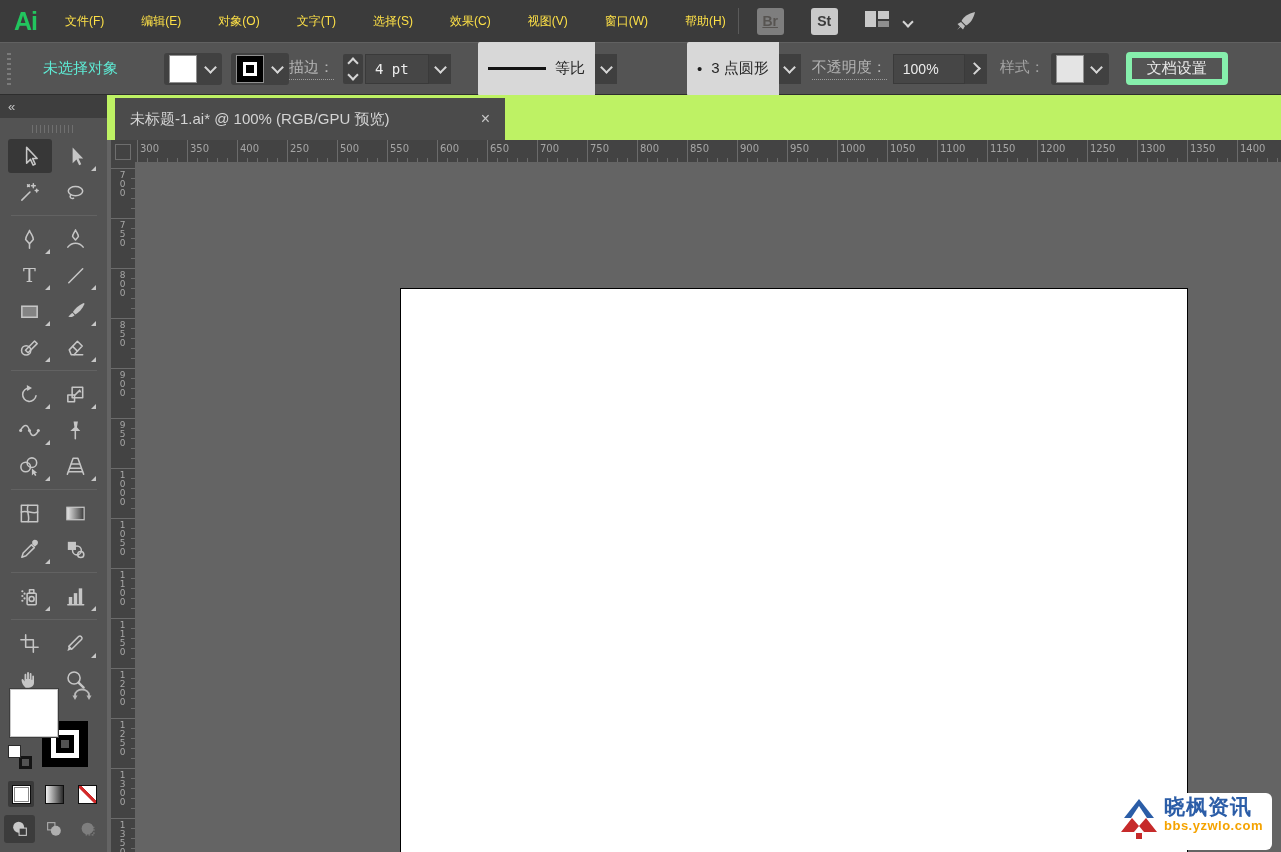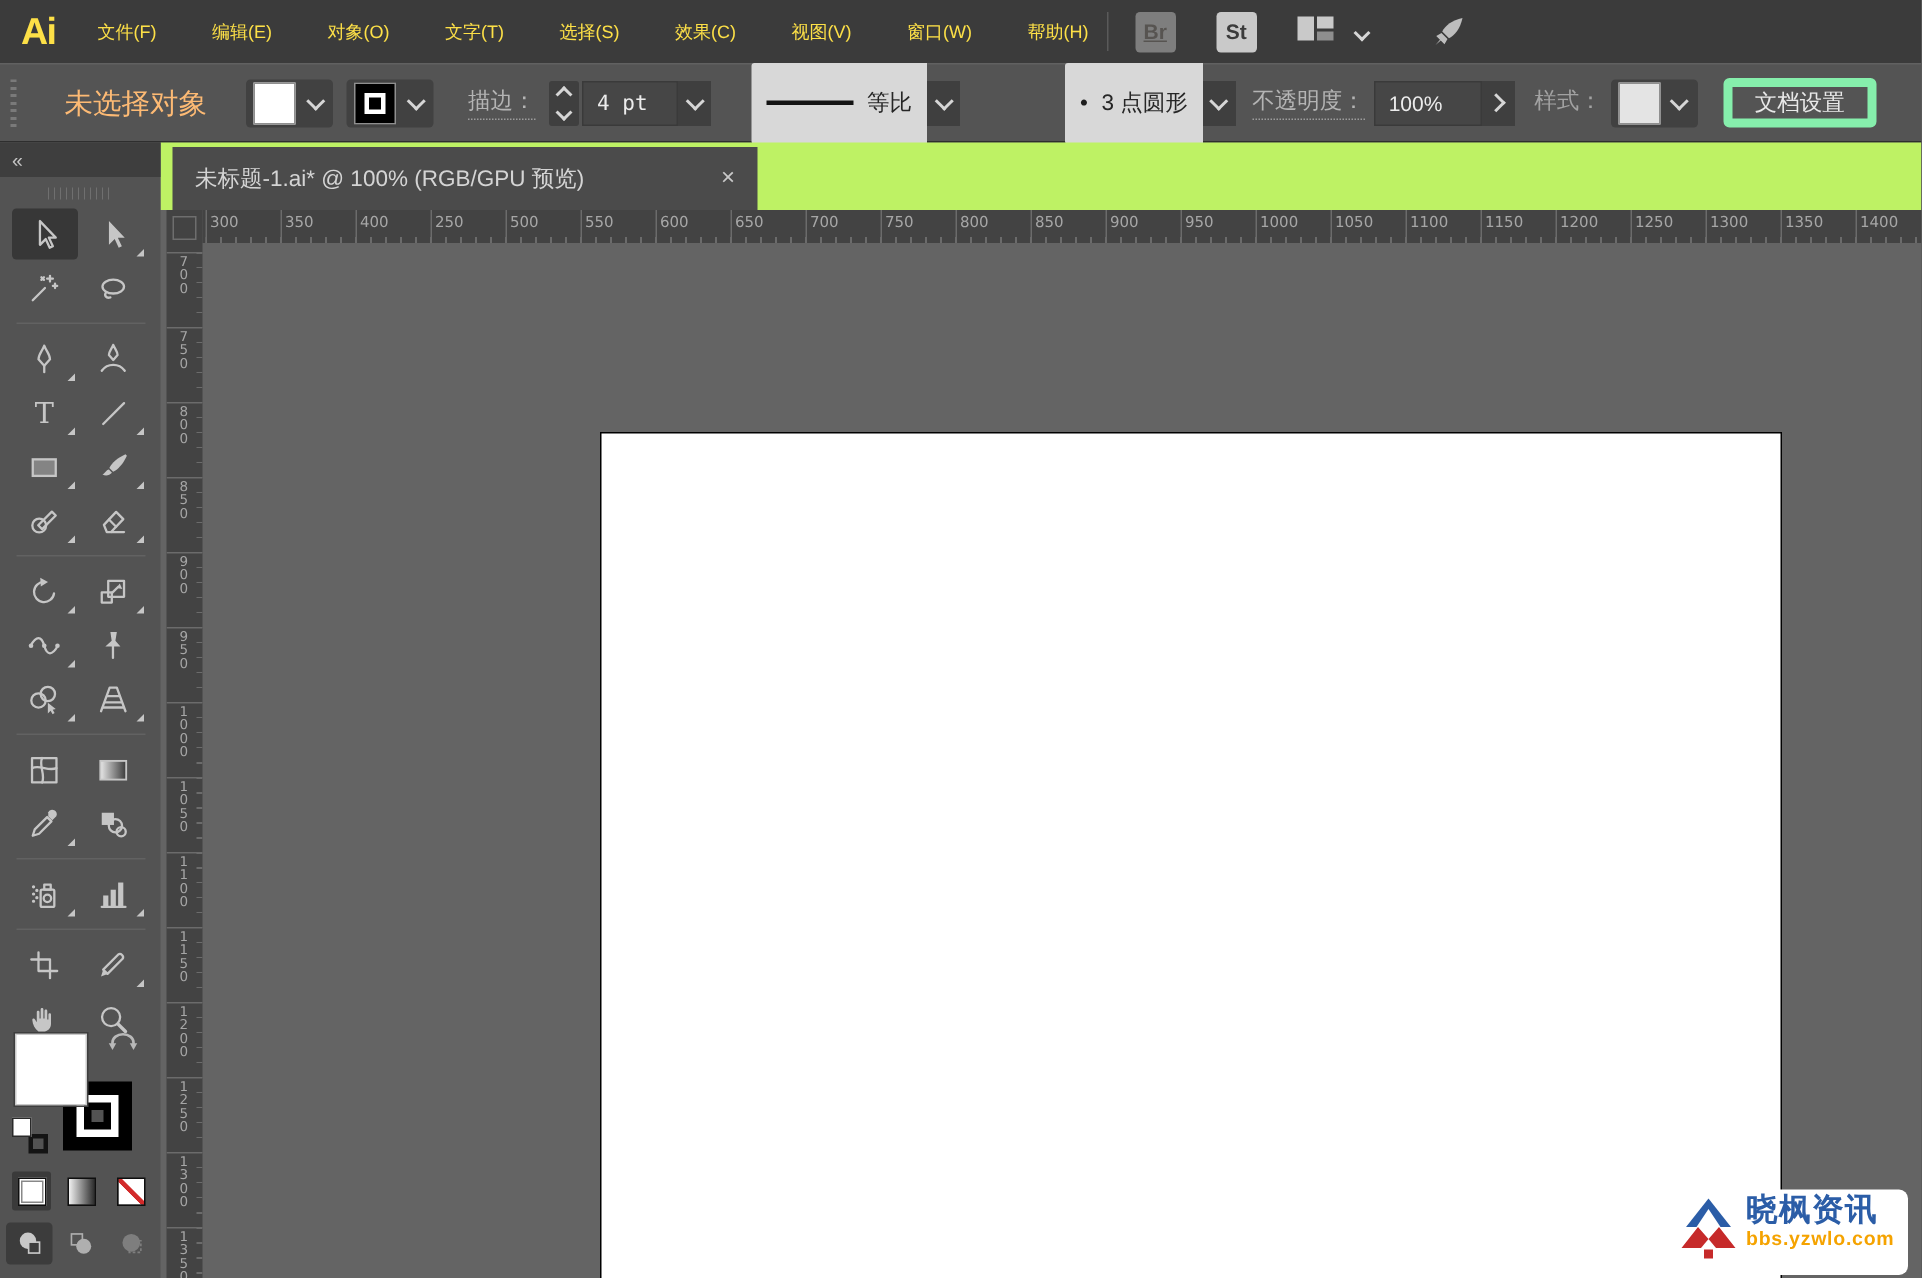--- a/index.html
+++ b/index.html
@@ -1,21 +1,21 @@
 <!DOCTYPE html>
 <html><head>
 <meta charset="utf-8">
 <style>
   html,body{margin:0;padding:0;background:#222;}
   .app{position:relative;width:1281px;height:852px;overflow:hidden;background:#646464;
        font-family:"Liberation Sans","DejaVu Sans",sans-serif;-webkit-font-smoothing:antialiased;}
 
   
   .menubar{position:absolute;left:0;top:0;right:0;height:42px;background:#3B3B3B;display:flex;align-items:center;}
-  .logo{color:#fde047;font-weight:bold;font-size:25px;margin:0 28px 0 14px;letter-spacing:-1px;}
+  .logo{color:#22c55e;font-weight:bold;font-size:25px;margin:0 28px 0 14px;letter-spacing:-1px;}
   .menu-items{display:flex;gap:37px;}
   .menu-item{color:#fde047;font-size:12px;cursor:default;}
   .mb-div{width:1px;height:26px;background:#5A5A5A;margin-left:12px;}
   .sq-btn{width:27px;height:27px;border-radius:3px;display:flex;align-items:center;justify-content:center;
           font-weight:bold;font-size:14px;}
   .br-btn{background:#7E7E7E;color:#575451;margin-left:18px;text-decoration:underline;}
   .st-btn{background:#C9C9C9;color:#3B3B3B;margin-left:27px;}
   .ws-wrap{display:flex;align-items:center;margin-left:26px;gap:8px;}
   .rocket{margin-left:36px;display:flex;}
 
@@ -26,27 +26,27 @@
   .chev.small::after{margin-top:5px;width:6px;height:6px;}
   .chev-right{width:22px;height:30px;background:#3F3F3F;display:flex;align-items:center;justify-content:center;}
   .chev-right::after{content:'';width:7px;height:7px;border-right:2px solid #D6D6D6;border-top:2px solid #D6D6D6;
                transform:rotate(45deg);margin-right:3px;}
 
   
   .controlbar{position:absolute;left:0;top:42px;right:0;height:53px;background:#545454;box-sizing:border-box;
               border-top:1px solid #616161;border-bottom:1px solid #2E2E2E;display:flex;align-items:center;}
   .cb-drag{width:4px;height:32px;margin-left:7px;
            background:repeating-linear-gradient(to bottom,#7A7A7A 0 2px,transparent 2px 5px);}
-  .cb-status{color:#fdba74;font-size:19px;margin-left:32px;width:112px;}
+  .cb-status{color:#5eead4;font-size:15px;margin-left:32px;width:112px;}
   .swatch-group{display:flex;align-items:center;background:#414141;border-radius:3px;height:32px;padding:0 2px;margin-left:9px;}
   .fill-swatch{width:26px;height:26px;background:#FFFFFF;border:1px solid #8F8F8F;margin:0 3px;}
   .stroke-swatch{width:26px;height:26px;background:#000;border:1px solid #8F8F8F;margin:0 3px;position:relative;}
   .stroke-swatch::before{content:'';position:absolute;inset:6px;border:3px solid #fff;background:#000;}
   .cb-label{color:#B4B4B4;font-size:15px;border-bottom:1px dotted #9C9C9C;padding-bottom:2px;white-space:nowrap;}
-  .lbl-stroke{margin-left:23px;}
+  .lbl-stroke{}
   .spinner{width:20px;height:30px;background:#3F3F3F;border-radius:2px;margin-left:9px;display:flex;flex-direction:column;
            align-items:center;justify-content:center;gap:4px;}
   .spin-up,.spin-dn{width:6px;height:6px;border-right:2px solid #D6D6D6;border-bottom:2px solid #D6D6D6;}
   .spin-up{transform:rotate(-135deg);} .spin-dn{transform:rotate(45deg);}
   .field{height:30px;box-sizing:border-box;background:#464646;border:1px solid #3A3A3A;color:#ECECEC;font-size:14px;
          display:flex;align-items:center;padding:0 9px;font-family:"DejaVu Sans Mono","Liberation Mono",monospace;}
   .f-stroke{width:64px;margin-left:2px;}
   .f-opacity{width:72px;margin-left:6px;font-family:"Liberation Sans",sans-serif;}
   .dark-chev{width:22px;height:30px;background:#3F3F3F;display:flex;align-items:flex-start;justify-content:center;}
   .dark-chev::after{content:'';width:7px;height:7px;border-right:2px solid #D6D6D6;border-bottom:2px solid #D6D6D6;

